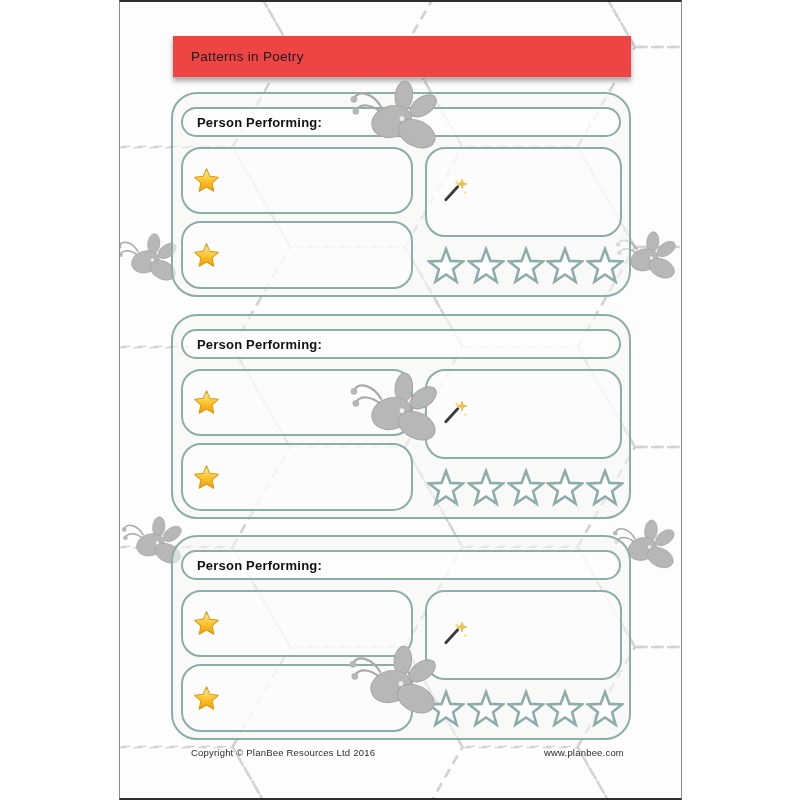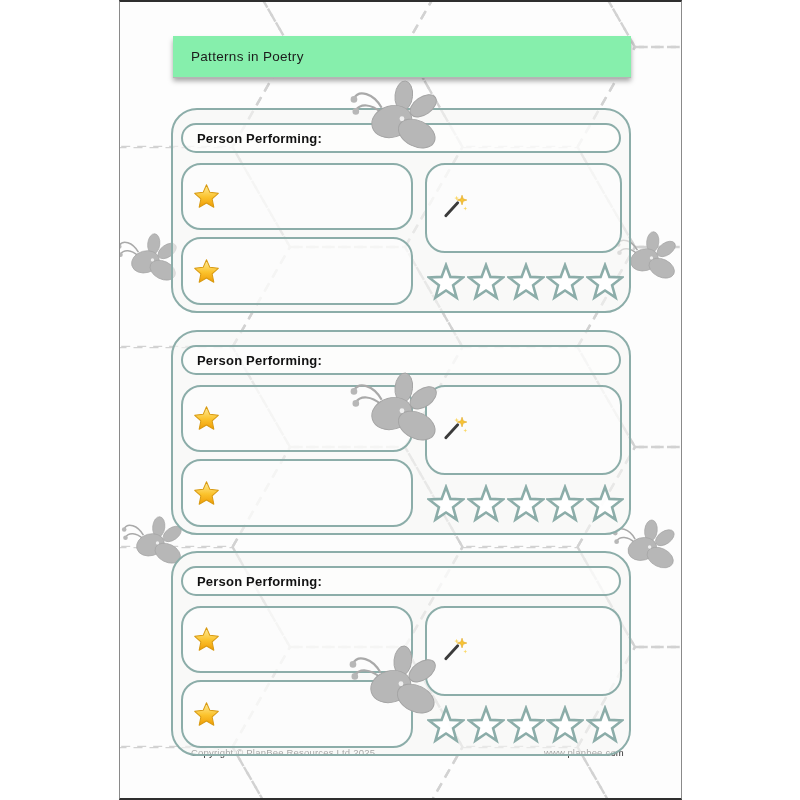--- a/index.html
+++ b/index.html
@@ -12,31 +12,31 @@
     border-left:1px solid #8a8a8a; border-right:1px solid #8a8a8a;
     border-top:2px solid #2e2e2e; border-bottom:2px solid #2e2e2e;
   }
   .hexes { position:absolute; left:0; top:0; z-index:0; }
 
   .bee { position:absolute; z-index:1; }
   .bee.front { z-index:6; }
 
   .header-bar {
     position:absolute; left:53px; top:34px; width:458px; height:41px;
-    background:#86efac; z-index:5;
+    background:#ef4444; z-index:5;
     box-shadow:0 1px 0 #b5b5b5, 0 4px 5px rgba(0,0,0,0.35);
     display:flex; align-items:center; justify-content:space-between;
     padding:0 18px;
   }
   .header-bar .title { font-size:13.5px; color:#1c1c1c; letter-spacing:0.3px; }
 
   .card {
     position:absolute; left:51px; width:460px; height:205px;
     border:2.5px solid #8cada9; border-radius:26px;
-    background:rgba(246,246,245,0.6); z-index:3;margin-top:16px;
+    background:rgba(246,246,245,0.6); z-index:3;
   }
   .person-box {
     position:absolute; left:8px; right:8px; top:13px; height:30px;
     border:2px solid #8cada9; border-radius:16px;
     background:rgba(255,255,255,0.6);
     display:flex; align-items:center; padding:0 14px;
   }
   .person-box .person-label { font-size:13px; font-weight:bold; color:#111; letter-spacing:0.2px; }
 
   .write-box {
@@ -258,18 +258,18 @@
         <use href="#bee"></use>
       </svg>
     <svg class="bee front" style="left:228px; top:370px; width:95px; height:72px;" viewBox="0 0 100 78">
         <use href="#bee"></use>
       </svg>
     <svg class="bee front" style="left:227px; top:643px; width:95px; height:72px;" viewBox="0 0 100 78">
         <use href="#bee"></use>
       </svg>
 
     <div class="footer">
-      <span>Copyright © PlanBee Resources Ltd 2025</span>
+      <span>Copyright © PlanBee Resources Ltd 2016</span>
       <span>www.planbee.com</span>
     </div>
 
   </div>
 </div>
 
 </body></html>

